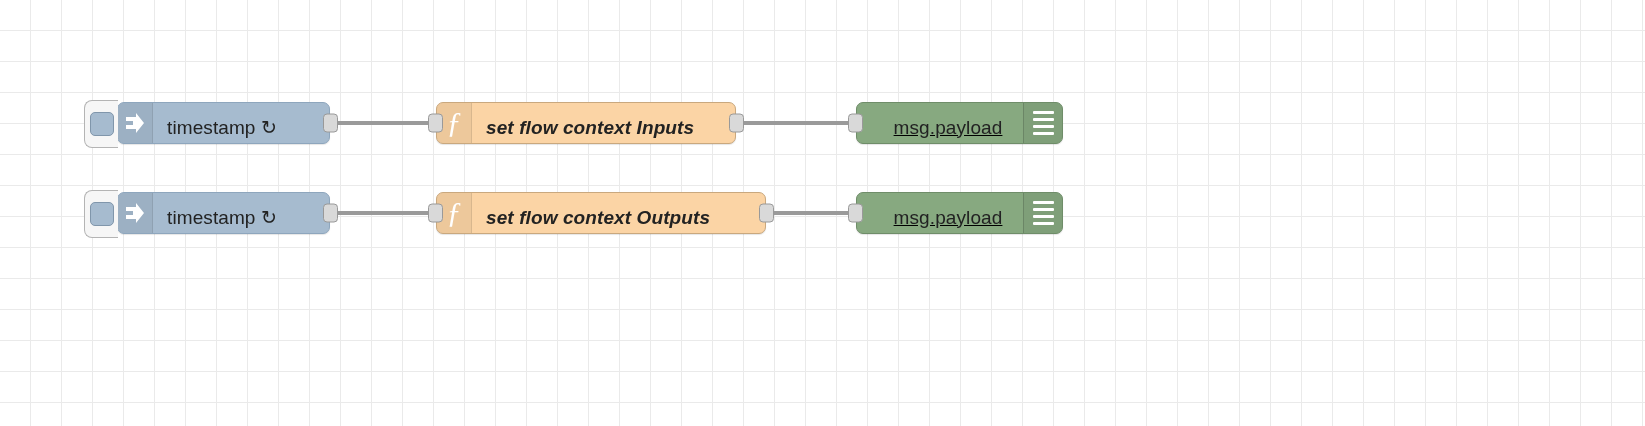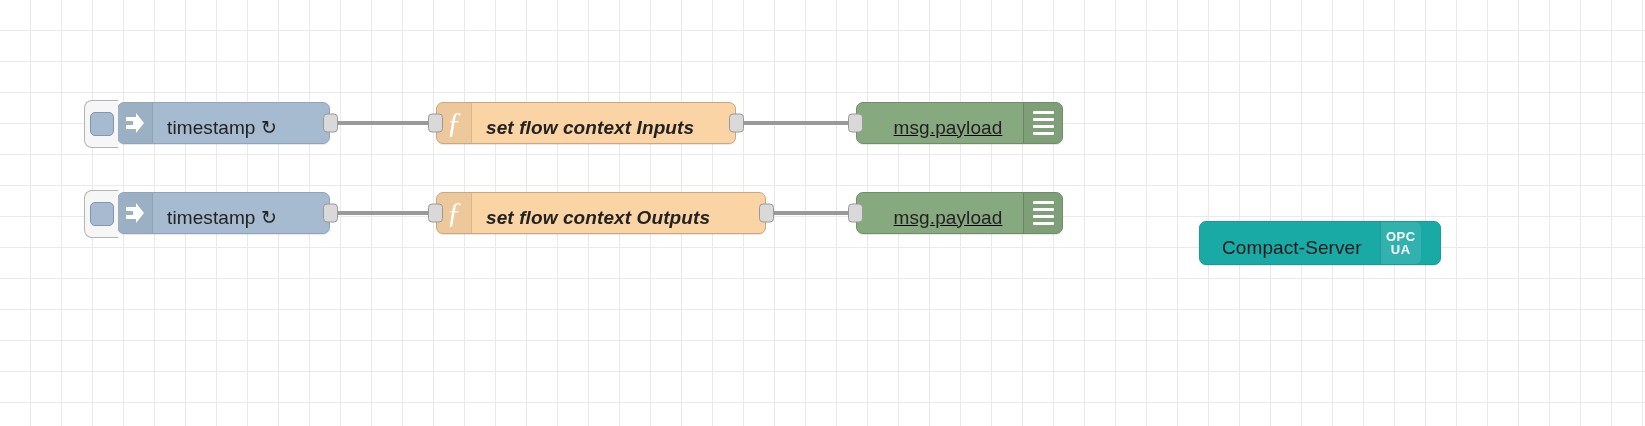--- a/index.html
+++ b/index.html
@@ -282,21 +282,14 @@
     <div class="debug-icon-box">
       <div class="debug-bar"></div>
       <div class="debug-bar"></div>
       <div class="debug-bar"></div>
       <div class="debug-bar"></div>
     </div>
     <div class="debug-toggle"></div>
     <div class="port port-in"></div>
   </div>
 
-  <div class="node opcua-node" style="left:1199px; top:221px; width:242px;">
-    <div class="node-label">Compact-Server</div>
-    <div class="opcua-icon-box">
-      <span>OPC</span>
-      <span>UA</span>
-    </div>
-  </div>
 
 </div>
 
 </body></html>

